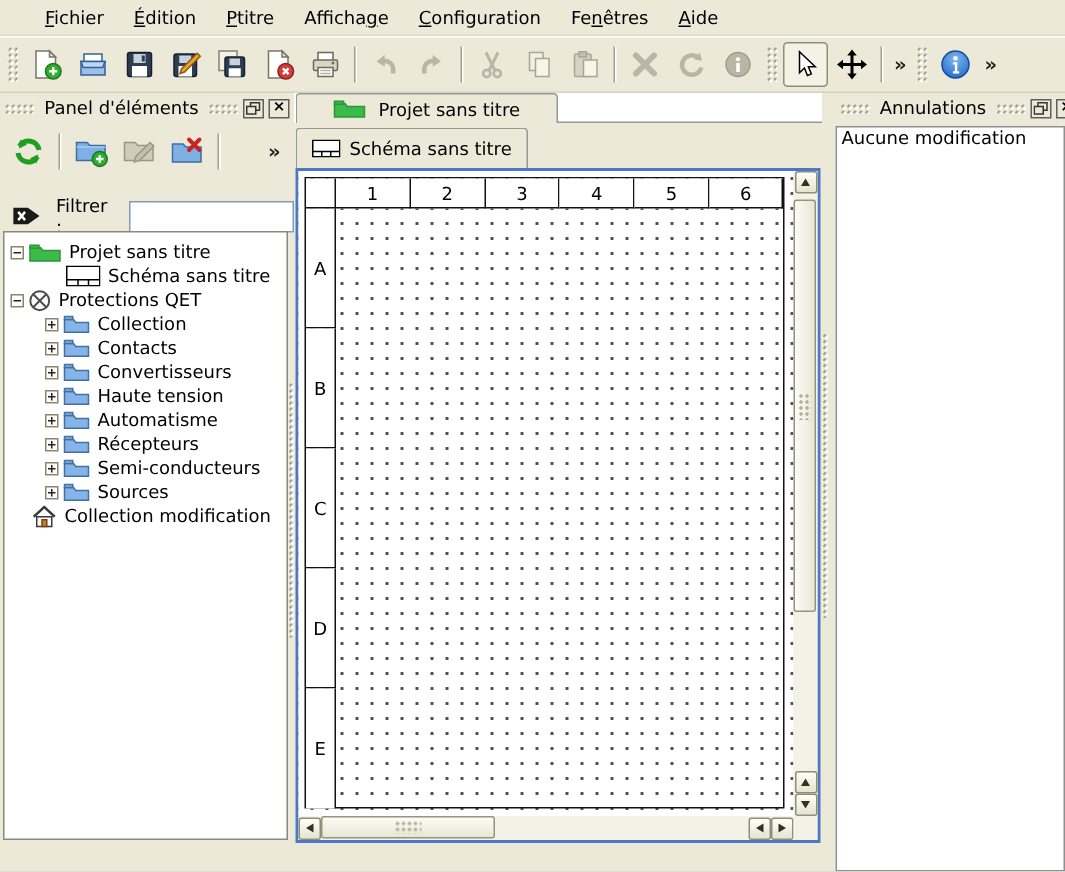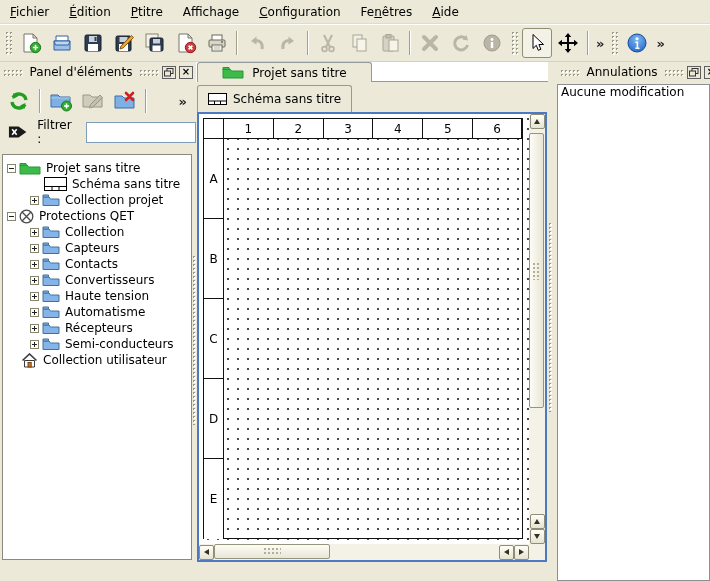--- a/index.html
+++ b/index.html
@@ -16,37 +16,37 @@
     background-position:1px 1px, 0 0; background-size:4px 4px;
   }
   .vsep { width:2px; height:24px; border-left:1px solid #a39f8b; border-right:1px solid #fff; margin:0 3px; }
   .more { font-weight:bold; font-size:13px; color:#222; padding:0 3px; cursor:default; }
   .tbtn { width:30px; height:30px; display:flex; align-items:center; justify-content:center; flex:none; }
   .tbtn.pressed { border:1px solid #8f8d75; border-radius:3px; background:#f4f2e6; }
   .dockbtn { width:14px; height:13px; border:1px solid #5f5f5f; background:#ece9d8;
              display:flex; align-items:center; justify-content:center; font-size:10px; line-height:10px; flex:none; }
   
   #menubar { position:absolute; left:0; top:0; width:710px; height:24px;
-             display:flex; align-items:center; padding-left:0; border-bottom:1px solid #e0dcc8; }
+             display:flex; align-items:center; padding-left:20px; border-bottom:1px solid #e0dcc8; }
   .menu-item { padding:3px 10px; cursor:default; white-space:nowrap; }
   .menu-item u { text-decoration:underline; }
   
   #toolbar { position:absolute; left:0; top:24px; width:710px; height:38px;
              display:flex; align-items:center; padding-left:2px; gap:1px;
              border-top:1px solid #fff; border-bottom:1px solid #d6d2c0; }
   .handle { width:7px; height:24px; margin:0 3px; flex:none; }
   
   .dock-title { height:20px; display:flex; align-items:center; gap:3px; padding:0 3px; }
   .dock-title .grip { flex:1; height:7px; }
   .dock-title .dtext { padding:0 4px; white-space:nowrap; }
   #left-dock  { position:absolute; left:0; top:62px; width:196px; height:519px; }
   #right-dock { position:absolute; left:557px; top:62px; width:164px; height:519px; }
   #ldock-toolbar { position:absolute; left:0; top:20px; width:196px; height:38px;
                    display:flex; align-items:center; padding-left:4px; gap:2px; }
-  #filter-row { position:absolute; left:0; top:56px; width:196px; height:28px;
+  #filter-row { position:absolute; left:0; top:68px; width:196px; height:28px;
                 display:flex; align-items:center; padding-left:8px; gap:10px; }
   #filter-input { width:110px; height:21px; border:1px solid #7f9db9; background:#fff;
                   font-family:inherit; font-size:12px; padding:0 3px; }
   #tree { position:absolute; left:2px; top:92px; width:190px; height:406px;
           background:#fff; border:1px solid #8a8a7c; padding-top:5px; overflow:hidden; }
   .trow { display:flex; align-items:center; height:16px; padding-left:4px; gap:3px; white-space:nowrap; }
   .trow.ind1 { padding-left:27px; }
   .exp { width:9px; height:9px; border:1px solid #87856a; background:#fff; position:relative; flex:none; }
   .exp::before { content:""; position:absolute; left:1px; right:1px; top:3px; height:1px; background:#222; }
   .exp.plus::after { content:""; position:absolute; top:1px; bottom:1px; left:3px; width:1px; background:#222; }
@@ -354,30 +354,20 @@
       <div class="trow ind1">
         <span class="exp-spacer"></span>
         <span class="ticon">
           <svg width="23" height="14" viewBox="0 0 23 14">
               <rect x="0.5" y="0.5" width="22" height="13" fill="#fff" stroke="#000"></rect>
               <path d="M0.5 9.5h22M8 9.5V13.5M15 9.5V13.5" stroke="#000"></path>
             </svg>
         </span>
         <span class="tlabel">Schéma sans titre</span>
       </div>
-      <div class="trow ind1">
-        <span class="exp plus"></span>
-        <span class="ticon">
-          <svg width="18" height="12" viewBox="0 0 18 12">
-              <path d="M1 3h6l1.5 2H17v6.5H1z" fill="#85b4e8" stroke="#44719f"></path>
-              <path d="M1 1h5.5v2H1z" fill="#85b4e8" stroke="#44719f"></path>
-            </svg>
-        </span>
-        <span class="tlabel">Collection projet</span>
-      </div>
       <div class="trow">
         <span class="exp"></span>
         <span class="ticon">
           <svg width="15" height="15" viewBox="0 0 15 15">
               <circle cx="7.5" cy="7.5" r="6.3" fill="#fdfdfd" stroke="#4a4a4a" stroke-width="1.3"></circle>
               <path d="M3.3 3.3l8.4 8.4M11.7 3.3l-8.4 8.4" stroke="#4a4a4a" stroke-width="1.3"></path>
             </svg>
         </span>
         <span class="tlabel">Protections QET</span>
       </div>
@@ -392,30 +382,20 @@
         <span class="tlabel">Collection</span>
       </div>
       <div class="trow ind1">
         <span class="exp plus"></span>
         <span class="ticon">
           <svg width="18" height="12" viewBox="0 0 18 12">
               <path d="M1 3h6l1.5 2H17v6.5H1z" fill="#85b4e8" stroke="#44719f"></path>
               <path d="M1 1h5.5v2H1z" fill="#85b4e8" stroke="#44719f"></path>
             </svg>
         </span>
-        <span class="tlabel">Capteurs</span>
-      </div>
-      <div class="trow ind1">
-        <span class="exp plus"></span>
-        <span class="ticon">
-          <svg width="18" height="12" viewBox="0 0 18 12">
-              <path d="M1 3h6l1.5 2H17v6.5H1z" fill="#85b4e8" stroke="#44719f"></path>
-              <path d="M1 1h5.5v2H1z" fill="#85b4e8" stroke="#44719f"></path>
-            </svg>
-        </span>
         <span class="tlabel">Contacts</span>
       </div>
       <div class="trow ind1">
         <span class="exp plus"></span>
         <span class="ticon">
           <svg width="18" height="12" viewBox="0 0 18 12">
               <path d="M1 3h6l1.5 2H17v6.5H1z" fill="#85b4e8" stroke="#44719f"></path>
               <path d="M1 1h5.5v2H1z" fill="#85b4e8" stroke="#44719f"></path>
             </svg>
         </span>
@@ -453,31 +433,41 @@
       </div>
       <div class="trow ind1">
         <span class="exp plus"></span>
         <span class="ticon">
           <svg width="18" height="12" viewBox="0 0 18 12">
               <path d="M1 3h6l1.5 2H17v6.5H1z" fill="#85b4e8" stroke="#44719f"></path>
               <path d="M1 1h5.5v2H1z" fill="#85b4e8" stroke="#44719f"></path>
             </svg>
         </span>
         <span class="tlabel">Semi-conducteurs</span>
+      </div>
+      <div class="trow ind1">
+        <span class="exp plus"></span>
+        <span class="ticon">
+          <svg width="18" height="12" viewBox="0 0 18 12">
+              <path d="M1 3h6l1.5 2H17v6.5H1z" fill="#85b4e8" stroke="#44719f"></path>
+              <path d="M1 1h5.5v2H1z" fill="#85b4e8" stroke="#44719f"></path>
+            </svg>
+        </span>
+        <span class="tlabel">Sources</span>
       </div>
       <div class="trow">
         <span class="exp-spacer"></span>
         <span class="ticon">
           <svg width="17" height="15" viewBox="0 0 17 15">
               <path d="M1.5 7.5L8.5 1l7 6.5" fill="none" stroke="#3a3a3a" stroke-width="1.6"></path>
               <path d="M3.5 7.5h10V14h-10z" fill="#fff" stroke="#3a3a3a"></path>
               <rect x="7" y="9.5" width="3.2" height="4.5" fill="#c87a28" stroke="#7a4512"></rect>
             </svg>
         </span>
-        <span class="tlabel">Collection utilisateur</span>
+        <span class="tlabel">Collection modification</span>
       </div>
     </div>
   </div>
 
   <div class="splitter-grip dots" style="left:192px; top:255px; height:170px;"></div>
 
   <div id="mdi">
     <div id="tabbar1">
       <div id="tabline1"></div>
       <div id="tab-project">

